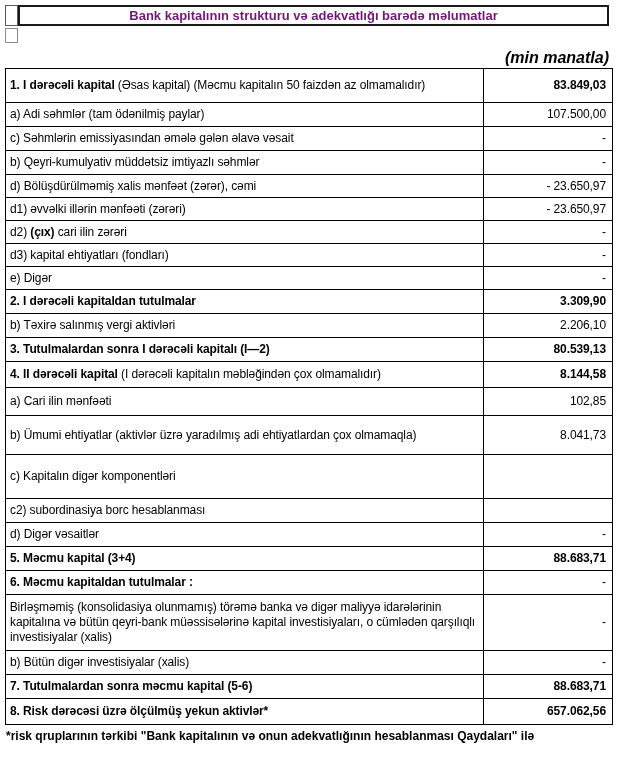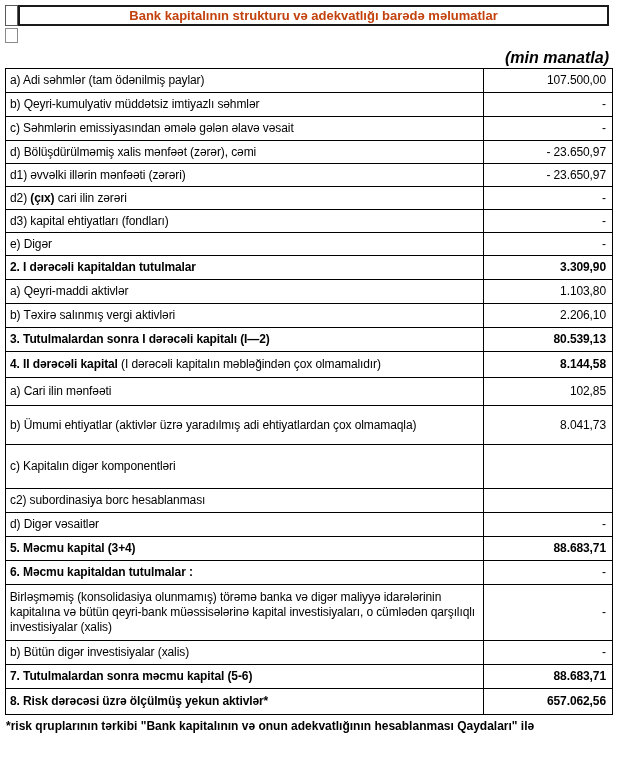--- a/index.html
+++ b/index.html
@@ -9,21 +9,21 @@
     background: #ffffff; color: #000;
     font-family: "Liberation Sans", "DejaVu Sans", sans-serif;
   }
   .sheet { position: absolute; left: 5px; top: 5px; width: 607px; }
 
   .title-row { display: flex; height: 21px; margin-right: 3px; }
   .corner-cell { width: 13px; border: 1px solid #595959; background: #fff; }
   .title-cell {
     flex: 1; border: 2px solid #1a1a1a;
     display: flex; align-items: center; justify-content: center;
-    font-weight: bold; font-size: 13px; color: #c2410c;
+    font-weight: bold; font-size: 13px; color: #701a75;
   }
 
   .gap-row { height: 22px; padding-top: 2px; }
   .gap-cell { width: 13px; height: 15px; border: 1px solid #8a8a8a; }
 
   .note-row {
     height: 20px; line-height: 20px;
     font-size: 16px; font-weight: bold; font-style: italic;
     text-align: right; padding-right: 3px;
   }
@@ -65,30 +65,34 @@
   </div>
 
   <div class="note-row">(min manatla)</div>
 
   <table class="cap-table">
     <colgroup>
       <col style="width:478px">
       <col style="width:129px">
     </colgroup>
     <tbody>
+        <tr style="height: 34px;">
+          <td class="indent-0"><span class="bold">1. I dərəcəli kapital </span><span>(Əsas kapital) (Məcmu kapitalın 50 faizdən  az olmamalıdır)</span></td>
+          <td class="value bold">83.849,03</td>
+        </tr>
         <tr style="height: 24px;">
           <td class="indent-1"><span>a) Adi səhmlər (tam ödənilmiş paylar)</span></td>
           <td class="value">107.500,00</td>
         </tr>
         <tr style="height: 24px;">
-          <td class="indent-1"><span>b) Qeyri-kumulyativ müddətsiz imtiyazlı səhmlər</span></td>
+          <td class="indent-1"><span>c) Səhmlərin emissiyasından əmələ gələn  əlavə vəsait</span></td>
           <td class="value">-</td>
         </tr>
         <tr style="height: 24px;">
-          <td class="indent-1"><span>c) Səhmlərin emissiyasından əmələ gələn  əlavə vəsait</span></td>
+          <td class="indent-1"><span>b) Qeyri-kumulyativ müddətsiz imtiyazlı səhmlər</span></td>
           <td class="value">-</td>
         </tr>
         <tr style="height: 23px;">
           <td class="indent-1"><span>d)   Bölüşdürülməmiş xalis mənfəət (zərər), cəmi</span></td>
           <td class="value">- 23.650,97</td>
         </tr>
         <tr style="height: 23px;">
           <td class="indent-2"><span>d1) əvvəlki illərin mənfəəti (zərəri)</span></td>
           <td class="value">- 23.650,97</td>
         </tr>
@@ -100,24 +104,20 @@
           <td class="indent-2"><span>d3) kapital ehtiyatları (fondları)</span></td>
           <td class="value">-</td>
         </tr>
         <tr style="height: 23px;">
           <td class="indent-1"><span>e) Digər</span></td>
           <td class="value">-</td>
         </tr>
         <tr style="height: 24px;">
           <td class="indent-0"><span class="bold">2. I dərəcəli kapitaldan  tutulmalar</span></td>
           <td class="value bold">3.309,90</td>
-        </tr>
-        <tr style="height: 24px;">
-          <td class="indent-1"><span>a) Qeyri-maddi aktivlər</span></td>
-          <td class="value">1.103,80</td>
         </tr>
         <tr style="height: 24px;">
           <td class="indent-1"><span>b) Təxirə salınmış vergi aktivləri</span></td>
           <td class="value">2.206,10</td>
         </tr>
         <tr style="height: 24px;">
           <td class="indent-0"><span class="bold">3. Tutulmalardan  sonra I dərəcəli kapitalı (I—2)</span></td>
           <td class="value bold">80.539,13</td>
         </tr>
         <tr style="height: 26px; margin-top: 28px;">

